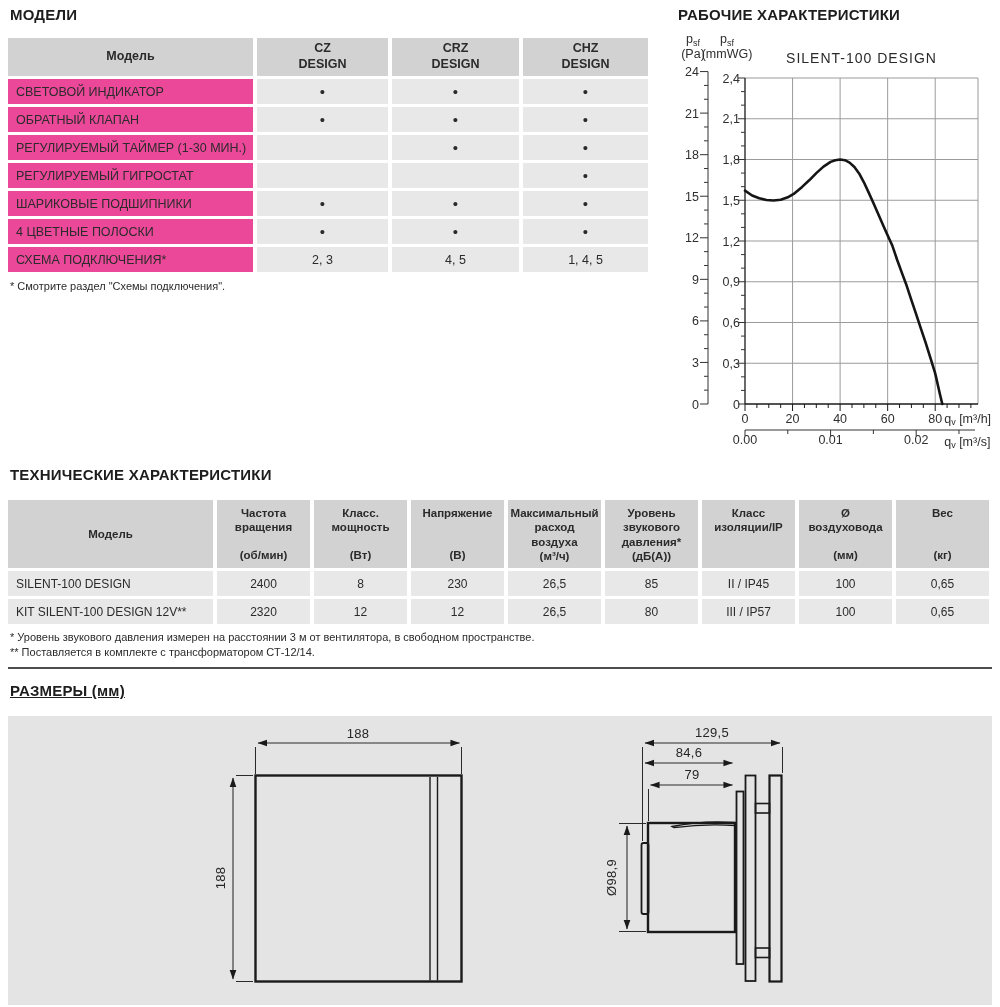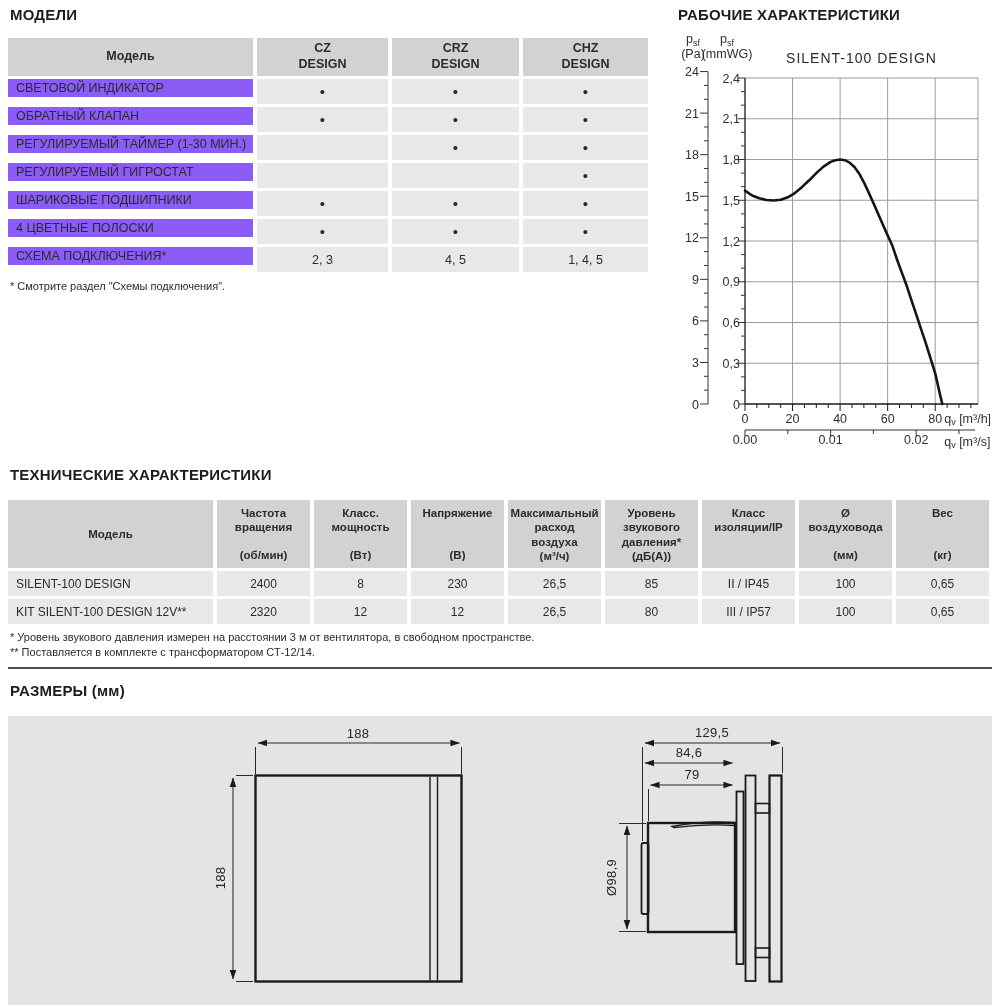--- a/index.html
+++ b/index.html
@@ -5,21 +5,21 @@
   html,body{margin:0;padding:0;background:#fff;}
   .page{position:relative;width:1000px;height:1007px;background:#ffffff;
         font-family:"Liberation Sans",sans-serif;color:#2b2b2b;overflow:hidden;}
   .sec-title{position:absolute;font-size:15px;font-weight:bold;color:#1d1d1d;letter-spacing:.2px;}
   .footnote{position:absolute;font-size:11px;color:#2b2b2b;}
   
   #models-table{position:absolute;left:8px;top:38px;display:grid;
     grid-template-columns:245px 131px 127px 125px;gap:3px 4px;}
   .m-h{height:38px;background:#d2d2d2;display:flex;align-items:center;justify-content:center;
        font-weight:bold;font-size:12.5px;white-space:pre-line;text-align:center;line-height:1.25;}
-  .m-l{height:18px;background:#8b5cf6;display:flex;align-items:center;padding-left:8px;font-size:12.5px;}
+  .m-l{height:25px;background:#ec4899;display:flex;align-items:center;padding-left:8px;font-size:12.5px;}
   .m-v{height:25px;background:#e8e8e8;display:flex;align-items:center;justify-content:center;font-size:12.5px;}
   .m-v .dot{font-size:15px;line-height:1;}
   
   #tech-table{position:absolute;left:8px;top:500px;display:grid;
     grid-template-columns:205px repeat(8,93px);gap:3px 4px;}
   .t-h{height:68px;background:#d2d2d2;display:flex;flex-direction:column;justify-content:space-between;
        align-items:center;padding:6px 2px;box-sizing:border-box;font-weight:bold;font-size:11.5px;
        white-space:pre-line;text-align:center;line-height:1.25;}
   .t-h.center{justify-content:center;}
   .t-c{height:25px;background:#e8e8e8;display:flex;align-items:center;justify-content:center;font-size:12px;}
@@ -275,21 +275,21 @@
       <div class="t-c">100</div>
       <div class="t-c">0,65</div>
     </div>
   <div id="tech-footnotes" class="footnote" style="left:10px;top:630px;line-height:15px;">
       <div class="">* Уровень звукового давления измерен на расстоянии 3 м от вентилятора, в свободном пространстве.</div>
       <div class="">** Поставляется в комплекте с трансформатором СТ-12/14.</div>
     </div>
 
   <div class="divider"></div>
 
-  <div class="sec-title" style="left:10px;top:682px;">РАЗМЕРЫ (мм)</div>
+  <div class="sec-title" style="left:10px;top:682px;text-decoration:underline;">РАЗМЕРЫ (мм)</div>
   <div class="panel">
     <svg width="984" height="289" viewBox="0 0 984 289">
       <defs>
         <marker id="ah" viewBox="0 0 10 8" refX="9.2" refY="4" markerWidth="9.5" markerHeight="7.5" orient="auto-start-reverse">
             <path d="M0,0.6 L9.6,4 L0,7.4 Z" fill="#1a1a1a"></path>
           </marker>
       </defs>
 
       <g stroke="#1a1a1a" fill="none">
         <rect x="247.5" y="59.5" width="206" height="206" stroke-width="2.4"></rect>

